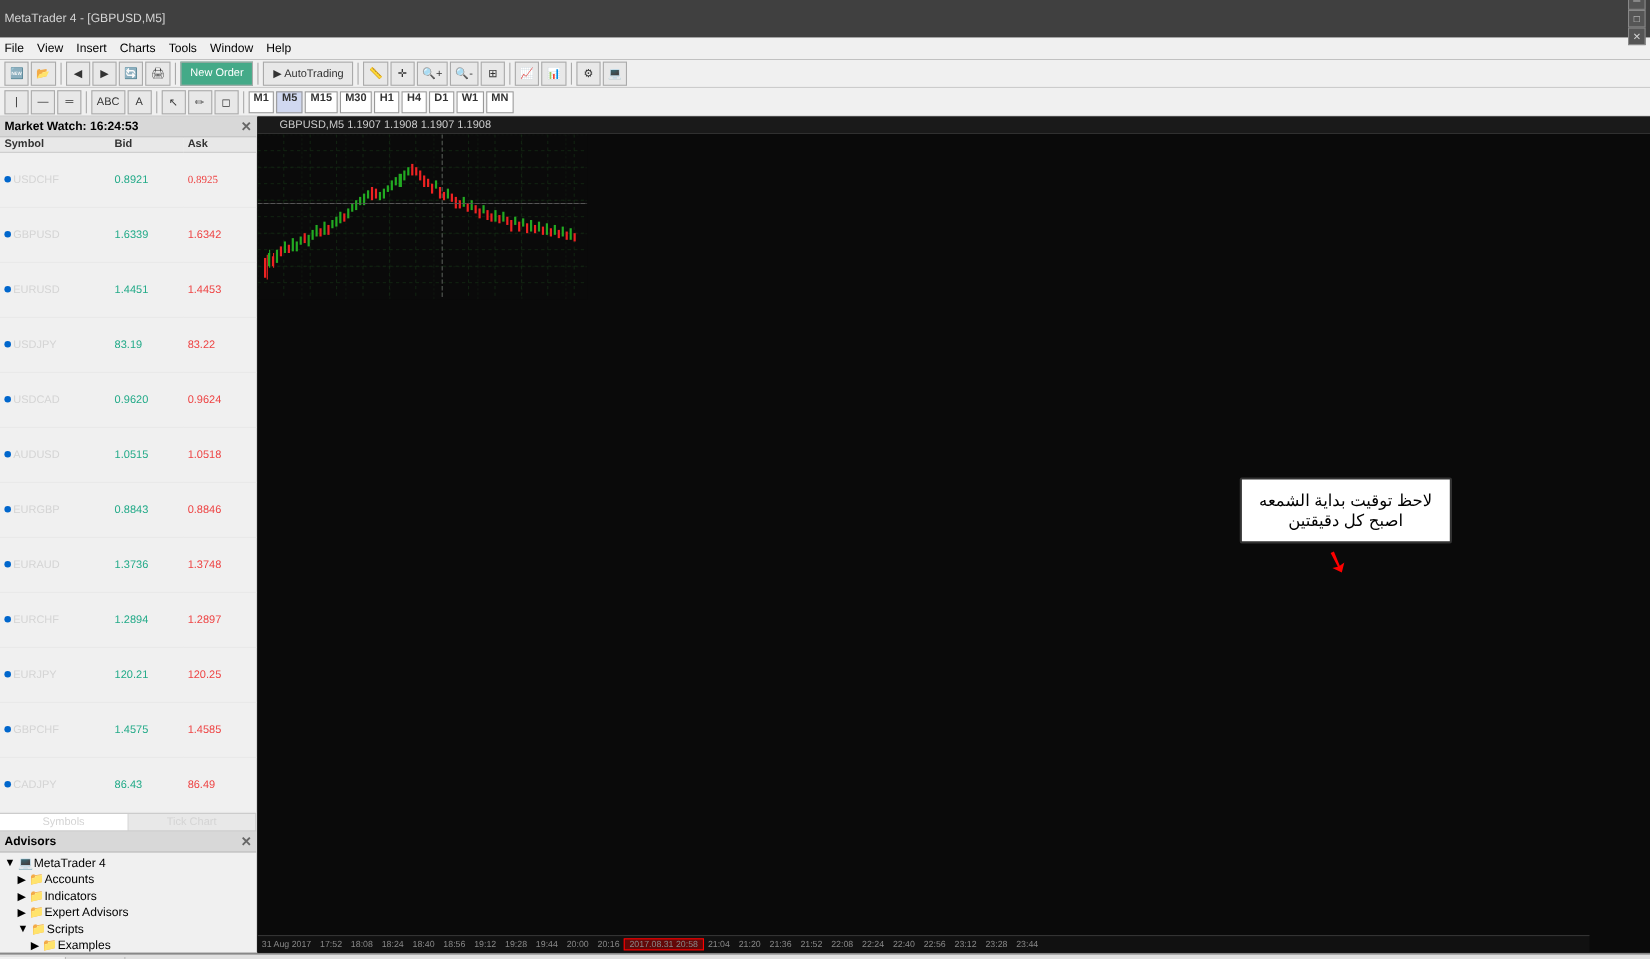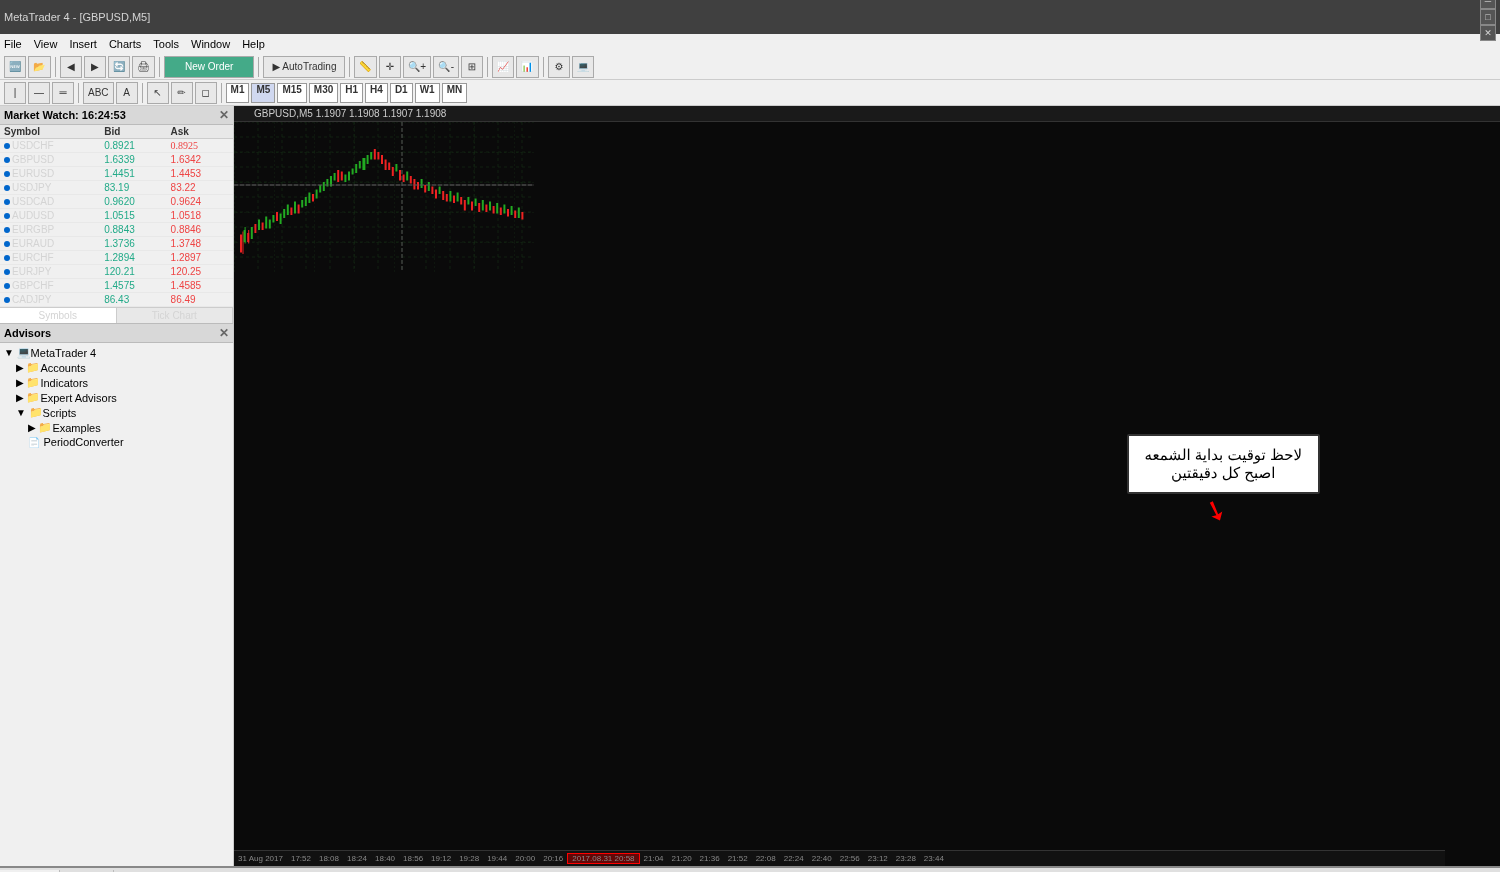--- a/index.html
+++ b/index.html
@@ -25,21 +25,21 @@
     #main { display: flex; height: calc(872px - 22px - 20px - 26px - 26px - 18px); }
 
     
     #left-panel { width: 234px; background: #f0f0f0; border-right: 1px solid #ccc; display: flex; flex-direction: column; }
 
     
     #market-watch { flex: 0 0 auto; }
     #market-watch-header { background: #d8d8d8; padding: 2px 4px; font-size: 11px; font-weight: bold; color: #000; display: flex; justify-content: space-between; align-items: center; border-bottom: 1px solid #bbb; }
     #market-watch table { width: 100%; border-collapse: collapse; }
     #market-watch table th { background: #e8e8e8; font-size: 10px; color: #333; padding: 1px 4px; border-bottom: 1px solid #ccc; text-align: left; }
-    #market-watch table td { font-size: 10px; padding: 1px 4px; border-bottom: 1px solid #e8e8e8; }
+    #market-watch table td { font-size: 10px; padding: 19px 4px; border-bottom: 1px solid #e8e8e8; }
     .symbol-dot { width: 6px; height: 6px; border-radius: 50%; background: #0066cc; display: inline-block; margin-right: 2px; }
 
     
     #mw-tabs { display: flex; border-top: 1px solid #ccc; }
     #mw-tabs .tab { flex: 1; text-align: center; padding: 2px; font-size: 10px; cursor: pointer; background: #e8e8e8; border-right: 1px solid #ccc; }
     #mw-tabs .tab.active { background: #fff; border-bottom: none; }
 
     
     #navigator { flex: 1; border-top: 1px solid #bbb; }
     #navigator-header { background: #d8d8d8; padding: 2px 4px; font-size: 11px; font-weight: bold; color: #000; display: flex; justify-content: space-between; align-items: center; border-bottom: 1px solid #bbb; }
@@ -110,21 +110,21 @@
 
 <div id="toolbar1">
   <div class="tb-btn">🆕</div>
   <div class="tb-btn">📂</div>
   <div class="tb-separator"></div>
   <div class="tb-btn">◀</div>
   <div class="tb-btn">▶</div>
   <div class="tb-btn">🔄</div>
   <div class="tb-btn">🖨</div>
   <div class="tb-separator"></div>
-  <div class="tb-btn" style="background:#4a8; color:#fff; padding:0 20px; font-size:10px;">New Order</div>
+  <div class="tb-btn" style="background:#4a8; color:#fff; padding:0 8px; font-size:10px;">New Order</div>
   <div class="tb-separator"></div>
   <div class="tb-btn" style="padding:0 8px; font-size:10px;">▶ AutoTrading</div>
   <div class="tb-separator"></div>
   <div class="tb-btn">📏</div>
   <div class="tb-btn">✛</div>
   <div class="tb-btn">🔍+</div>
   <div class="tb-btn">🔍-</div>
   <div class="tb-btn">⊞</div>
   <div class="tb-separator"></div>
   <div class="tb-btn">📈</div>

